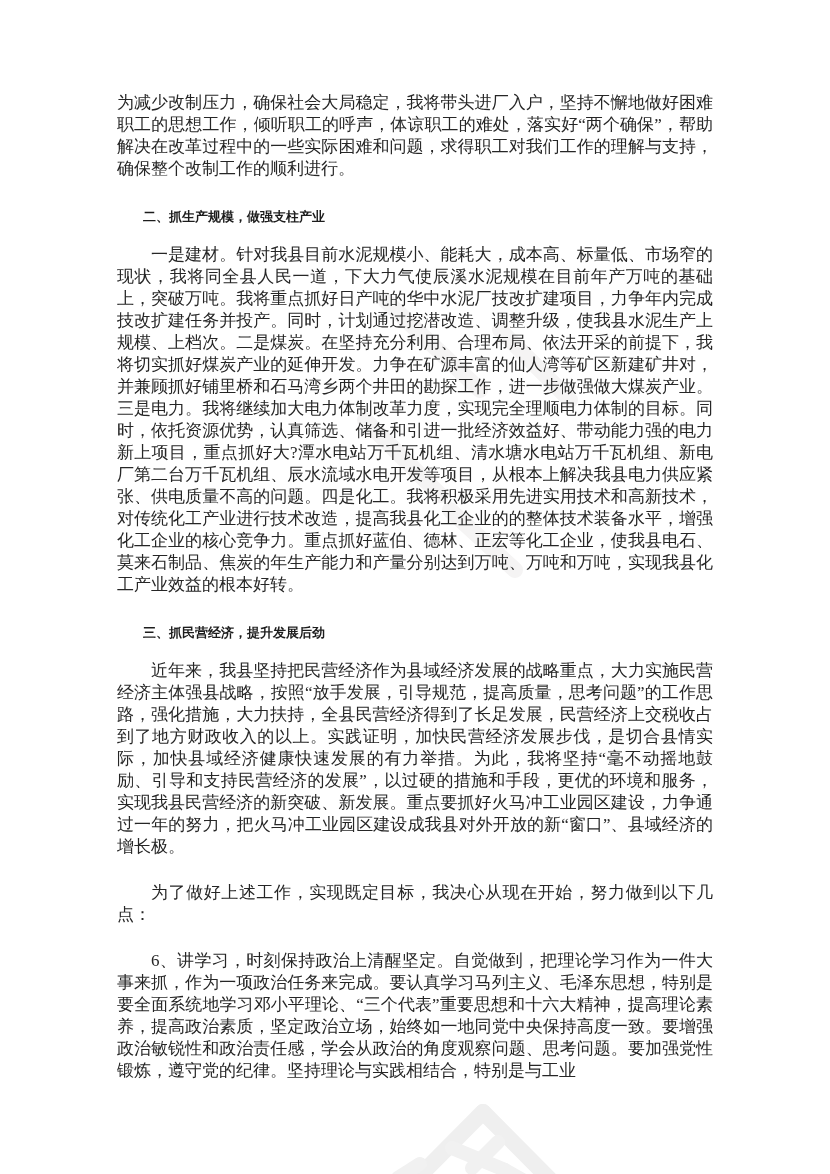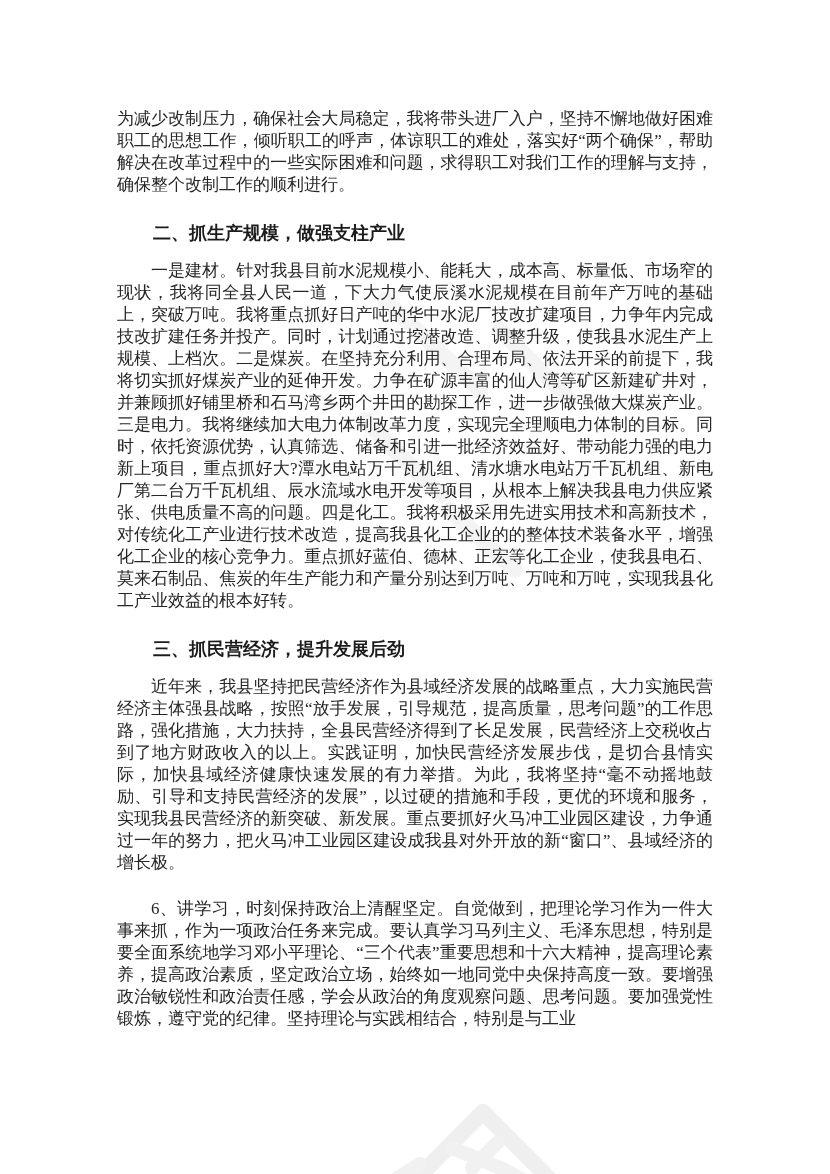--- a/index.html
+++ b/index.html
@@ -20,26 +20,26 @@
     position: absolute;
     left: 117px;
     top: 92px;
     width: 596px;
     color: #262626;
     font-size: 17px;
     line-height: 22px;
     text-align: justify;
   }
   .para {
-    margin: 16px 0 24px 0;
+    margin: 0 0 24px 0;
     text-indent: 2em;
   }
   .para.noindent { text-indent: 0; }
   .heading {
-    font-size: 18px;
+    font-size: 13px;
     line-height: 22px;
     font-weight: 700;
     margin: 26px 0 16px 0;
     text-indent: 2em;
     color: #1c1c1c;
     font-family: "Liberation Sans", "DejaVu Sans", sans-serif;
   }
   .wm {
     position: absolute;
     pointer-events: none;
@@ -78,16 +78,17 @@
     <p class="para noindent">为减少改制压力，确保社会大局稳定，我将带头进厂入户，坚持不懈地做好困难职工的思想工作，倾听职工的呼声，体谅职工的难处，落实好“两个确保”，帮助解决在改革过程中的一些实际困难和问题，求得职工对我们工作的理解与支持，确保整个改制工作的顺利进行。</p>
 
     <h2 class="heading">二、抓生产规模，做强支柱产业</h2>
 
     <p class="para">一是建材。针对我县目前水泥规模小、能耗大，成本高、标量低、市场窄的现状，我将同全县人民一道，下大力气使辰溪水泥规模在目前年产万吨的基础上，突破万吨。我将重点抓好日产吨的华中水泥厂技改扩建项目，力争年内完成技改扩建任务并投产。同时，计划通过挖潜改造、调整升级，使我县水泥生产上规模、上档次。二是煤炭。在坚持充分利用、合理布局、依法开采的前提下，我将切实抓好煤炭产业的延伸开发。力争在矿源丰富的仙人湾等矿区新建矿井对，并兼顾抓好铺里桥和石马湾乡两个井田的勘探工作，进一步做强做大煤炭产业。三是电力。我将继续加大电力体制改革力度，实现完全理顺电力体制的目标。同时，依托资源优势，认真筛选、储备和引进一批经济效益好、带动能力强的电力新上项目，重点抓好大?潭水电站万千瓦机组、清水塘水电站万千瓦机组、新电厂第二台万千瓦机组、辰水流域水电开发等项目，从根本上解决我县电力供应紧张、供电质量不高的问题。四是化工。我将积极采用先进实用技术和高新技术，对传统化工产业进行技术改造，提高我县化工企业的的整体技术装备水平，增强化工企业的核心竞争力。重点抓好蓝伯、德林、正宏等化工企业，使我县电石、莫来石制品、焦炭的年生产能力和产量分别达到万吨、万吨和万吨，实现我县化工产业效益的根本好转。</p>
 
     <h2 class="heading">三、抓民营经济，提升发展后劲</h2>
 
     <p class="para">近年来，我县坚持把民营经济作为县域经济发展的战略重点，大力实施民营经济主体强县战略，按照“放手发展，引导规范，提高质量，思考问题”的工作思路，强化措施，大力扶持，全县民营经济得到了长足发展，民营经济上交税收占到了地方财政收入的以上。实践证明，加快民营经济发展步伐，是切合县情实际，加快县域经济健康快速发展的有力举措。为此，我将坚持“毫不动摇地鼓励、引导和支持民营经济的发展”，以过硬的措施和手段，更优的环境和服务，实现我县民营经济的新突破、新发展。重点要抓好火马冲工业园区建设，力争通过一年的努力，把火马冲工业园区建设成我县对外开放的新“窗口”、县域经济的增长极。</p>
 
+    <p class="para">为了做好上述工作，实现既定目标，我决心从现在开始，努力做到以下几点：</p>
 
     <p class="para">6、讲学习，时刻保持政治上清醒坚定。自觉做到，把理论学习作为一件大事来抓，作为一项政治任务来完成。要认真学习马列主义、毛泽东思想，特别是要全面系统地学习邓小平理论、“三个代表”重要思想和十六大精神，提高理论素养，提高政治素质，坚定政治立场，始终如一地同党中央保持高度一致。要增强政治敏锐性和政治责任感，学会从政治的角度观察问题、思考问题。要加强党性锻炼，遵守党的纪律。坚持理论与实践相结合，特别是与工业</p>
   </div>
 </div>
 
 </body></html>

